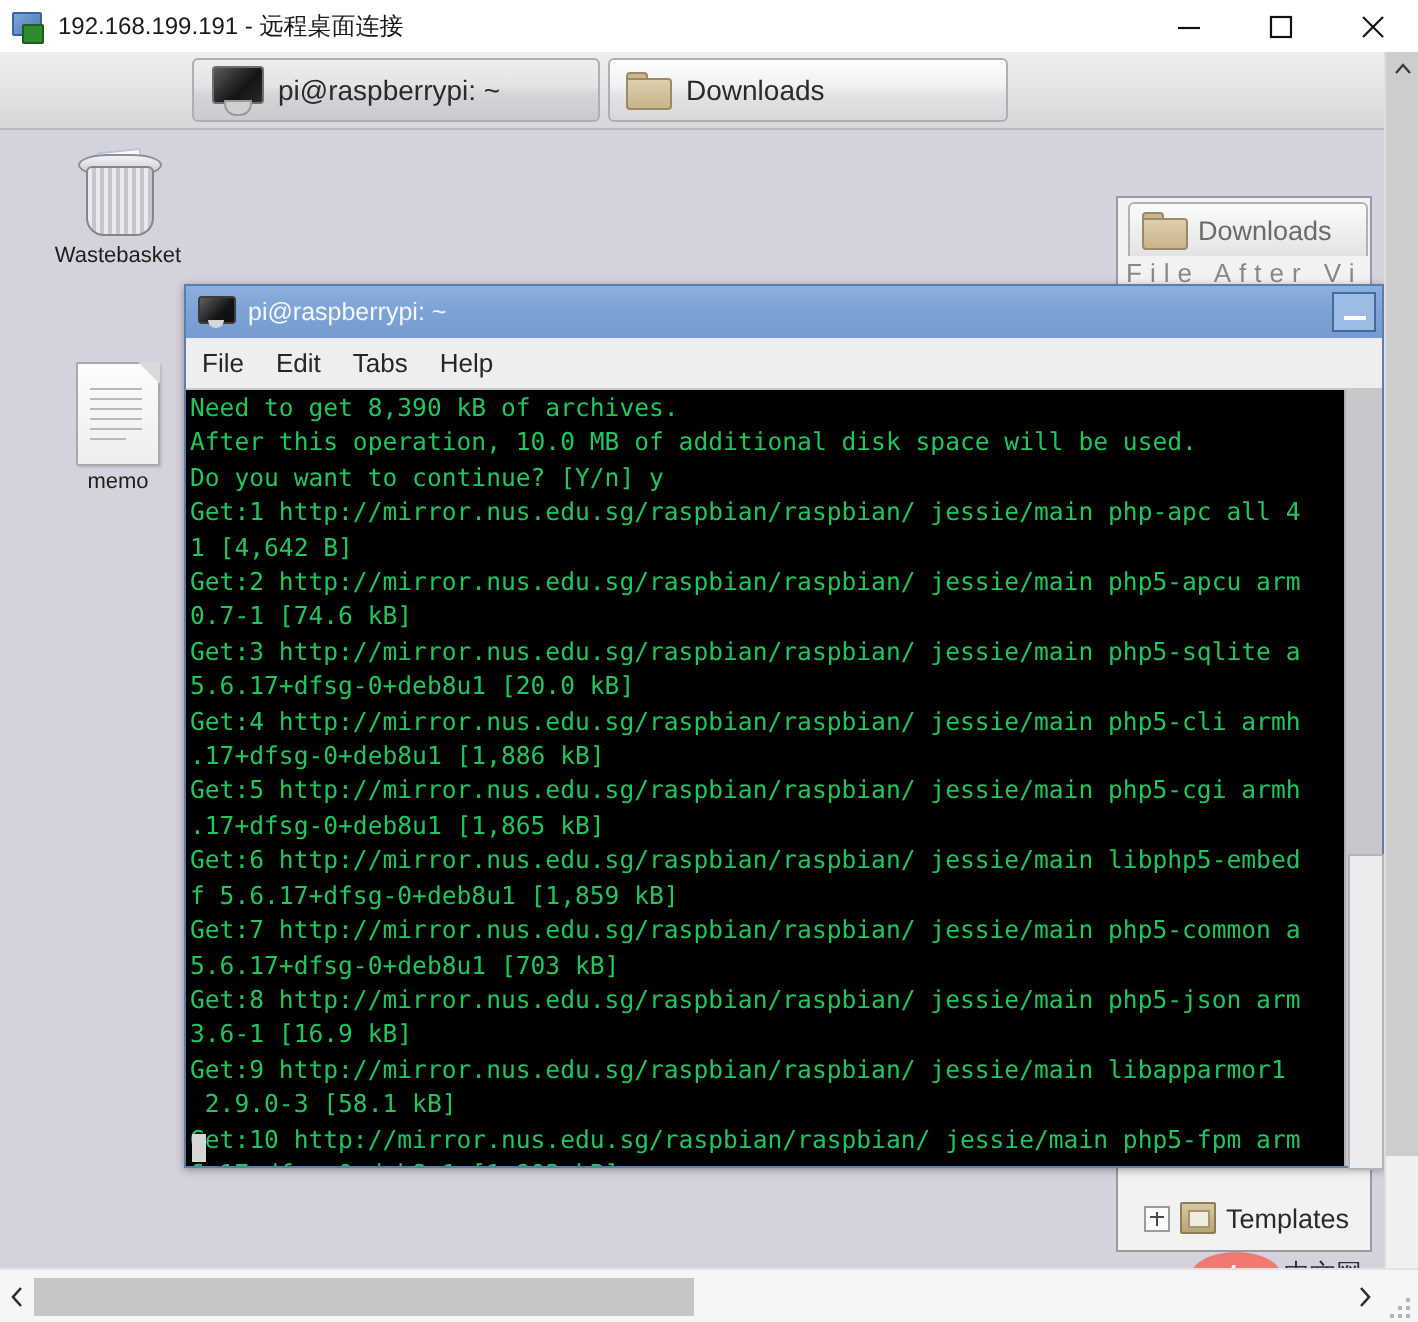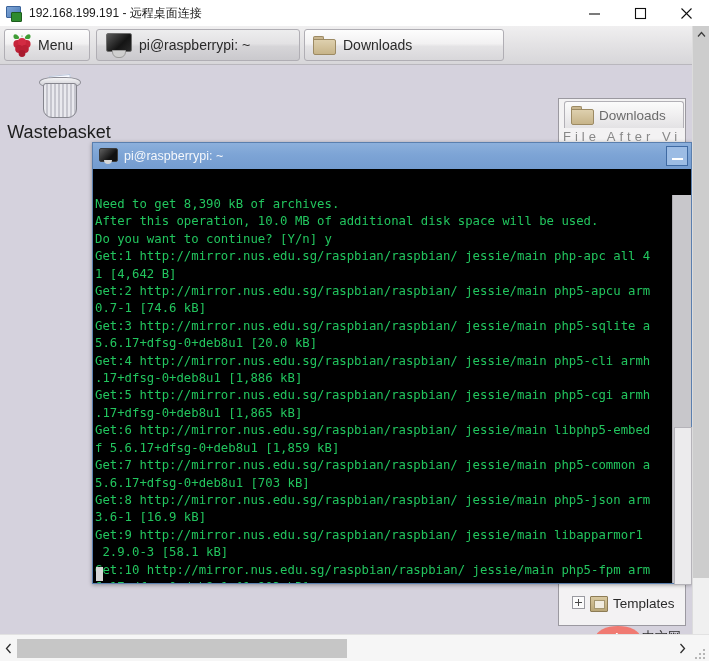--- a/index.html
+++ b/index.html
@@ -116,21 +116,21 @@
     background: linear-gradient(180deg,#ded0ae 0%,#c7b489 100%);
     border: 1px solid #9c8a63; border-radius: 1px 2px 2px 2px;
   }
 
   
   .desk-icon {
     position: absolute; width: 110px;
     display: flex; flex-direction: column; align-items: center;
   }
   .desk-icon .cap {
-    font-size: 18px; color: #1d1d1d; margin-top: 2px;
+    font-size: 11px; color: #1d1d1d; margin-top: 2px;
     text-align: center; white-space: nowrap;
   }
   .trash {
     position: relative; width: 46px; height: 46px;
   }
   .trash .lid {
     position: absolute; left: 3px; top: 3px; width: 40px; height: 9px;
     background: linear-gradient(180deg,#f4f4f6 0%,#c9c9cf 100%);
     border: 1px solid #8e8e96; border-radius: 50%/70%;
   }
@@ -181,21 +181,21 @@
   .fm-tab .lbl { font-size: 13.5px; color: #6b6b6b; white-space: nowrap; }
   .fm-menurow {
     position: absolute; left: 4px; top: 30px;
     font-size: 13px; color: #888; white-space: nowrap;
     letter-spacing: 4px;
   }
   .fm-tree {
     position: absolute; left: 0; top: 497px; width: 127px;
   }
   .fm-row {
-    display: flex; align-items: flex-start; height: 26px; padding-left: 13px;
+    display: flex; align-items: center; height: 26px; padding-left: 13px;
   }
   .fm-exp {
     width: 11px; height: 11px; flex: none;
     border: 1px solid #9a9aa0; background: #fbfbfb;
     position: relative; margin-right: 5px;
   }
   .fm-exp:before, .fm-exp:after {
     content: ""; position: absolute; background: #4a4a4a;
   }
   .fm-exp:before { left: 2px; top: 4.5px; width: 7px; height: 1px; }
@@ -381,36 +381,20 @@
             <line x1="11.5" y1="1.5" x2="1.5" y2="11.5" stroke="#101010" stroke-width="1.1"></line>
           </svg>
       </div>
     </div>
   </div>
 
   <div class="remote">
 
     <div class="taskbar">
 
-      <div class="tb-btn tb-menu">
-        <span class="rpi-logo">
-          <svg width="24" height="26" viewBox="0 0 24 26">
-            <path d="M9 5 C6 1, 3 2, 3.5 5 C4 7.5, 7 7.5, 9 6.5 Z" fill="#3f9c35"></path>
-            <path d="M15 5 C18 1, 21 2, 20.5 5 C20 7.5, 17 7.5, 15 6.5 Z" fill="#3f9c35"></path>
-            <path d="M12 5.5 C10.5 2.5, 13.5 2.5, 12 5.5 Z" fill="#3f9c35"></path>
-            <circle cx="7.5" cy="12" r="4.1" fill="#c7243a"></circle>
-            <circle cx="16.5" cy="12" r="4.1" fill="#c7243a"></circle>
-            <circle cx="12" cy="10" r="4.1" fill="#d32b42"></circle>
-            <circle cx="9.2" cy="17" r="4" fill="#bb1f34"></circle>
-            <circle cx="14.8" cy="17" r="4" fill="#bb1f34"></circle>
-            <circle cx="12" cy="21.5" r="3.4" fill="#a81a2d"></circle>
-          </svg>
-        </span>
-        <span class="tb-label">Menu</span>
-      </div>
 
       <div class="tb-btn tb-term">
         <span class="term-mini">
           <span class="mon"></span>
             <span class="stand"></span>
         </span>
         <span class="tb-label">pi@raspberrypi: ~</span>
       </div>
 
       <div class="tb-btn tb-dl">
@@ -424,20 +408,32 @@
 
     <div class="desk-icon" style="left:4px; top:48px;">
       <span class="trash">
         <span class="papers"></span>
         <span class="lid"></span>
         <span class="can"></span>
       </span>
       <span class="cap">Wastebasket</span>
     </div>
 
+    <div class="desk-icon" style="left:4px; top:155px;">
+      <span class="memo-doc">
+        <span class="fold"></span>
+        <span class="ln" style="top:12px; width:26px;"></span>
+        <span class="ln" style="top:17px; width:26px;"></span>
+        <span class="ln" style="top:22px; width:26px;"></span>
+        <span class="ln" style="top:27px; width:26px;"></span>
+        <span class="ln" style="top:32px; width:26px;"></span>
+        <span class="ln" style="top:37px; width:18px;"></span>
+      </span>
+      <span class="cap">memo</span>
+    </div>
 
     <div class="fm">
       <div class="fm-tab">
         <span class="folder-ico" style="margin-left:6px;margin-right:6px;">
           <span class="tab"></span>
             <span class="body"></span>
         </span>
         <span class="lbl">Downloads</span>
       </div>
       <div class="fm-menurow">File  After  Vi</div>
@@ -462,20 +458,26 @@
         <span class="term-tb-ico">
           <span class="mon"></span>
             <span class="st"></span>
         </span>
         <span class="term-tb-title">pi@raspberrypi: ~</span>
         <span class="term-min">
             <i></i>
           </span>
       </div>
 
+      <div class="term-menubar">
+        <span class="term-menu-item">File</span>
+        <span class="term-menu-item">Edit</span>
+        <span class="term-menu-item">Tabs</span>
+        <span class="term-menu-item">Help</span>
+      </div>
 
       <div class="term-body">
         <div class="term-text">Need to get 8,390 kB of archives.
 After this operation, 10.0 MB of additional disk space will be used.
 Do you want to continue? [Y/n] y
 Get:1 http://mirror.nus.edu.sg/raspbian/raspbian/ jessie/main php-apc all 4
 1 [4,642 B]
 Get:2 http://mirror.nus.edu.sg/raspbian/raspbian/ jessie/main php5-apcu arm
 0.7-1 [74.6 kB]
 Get:3 http://mirror.nus.edu.sg/raspbian/raspbian/ jessie/main php5-sqlite a

